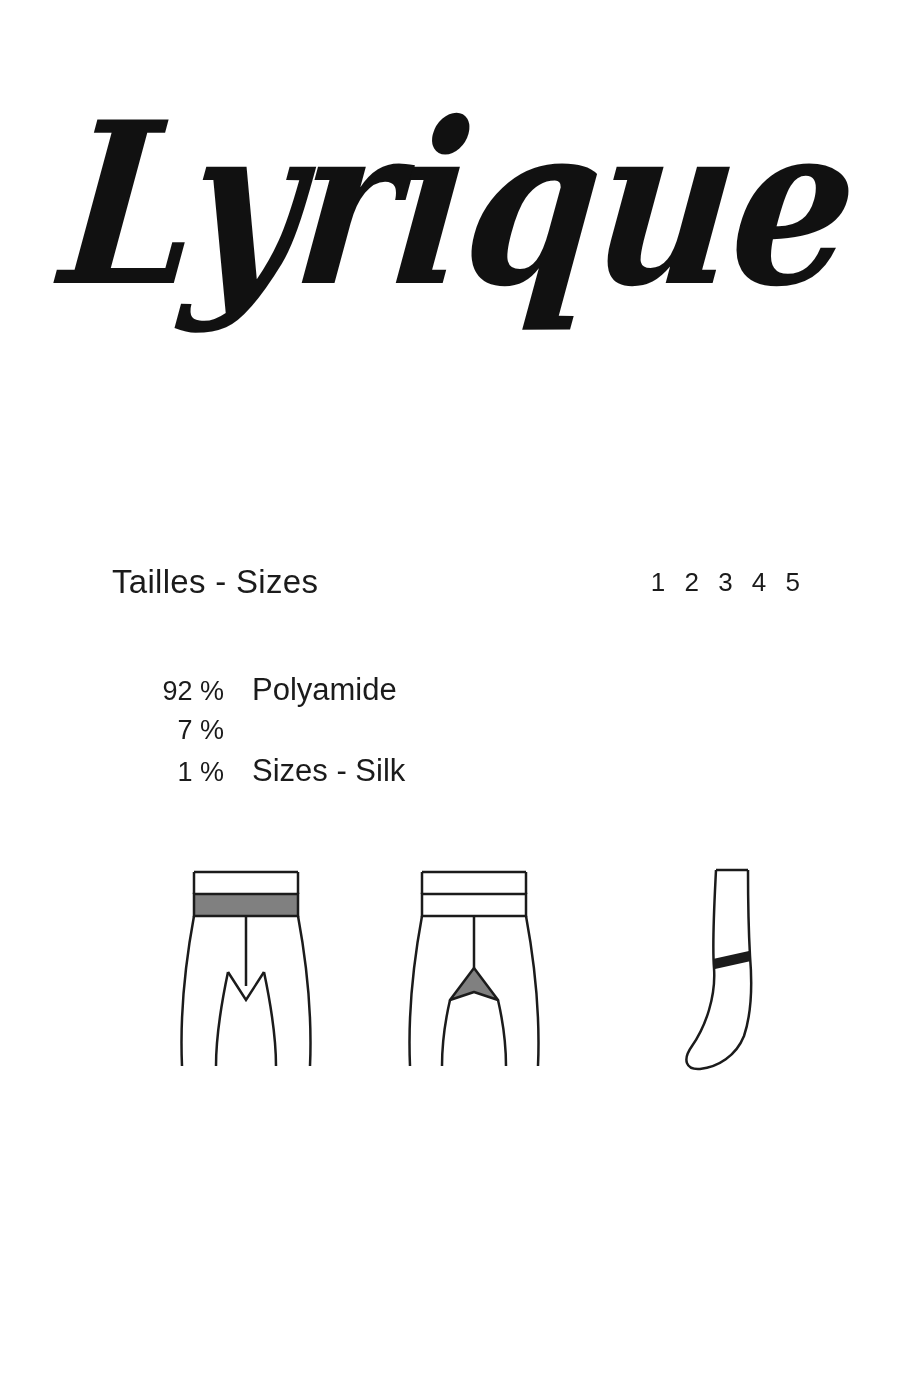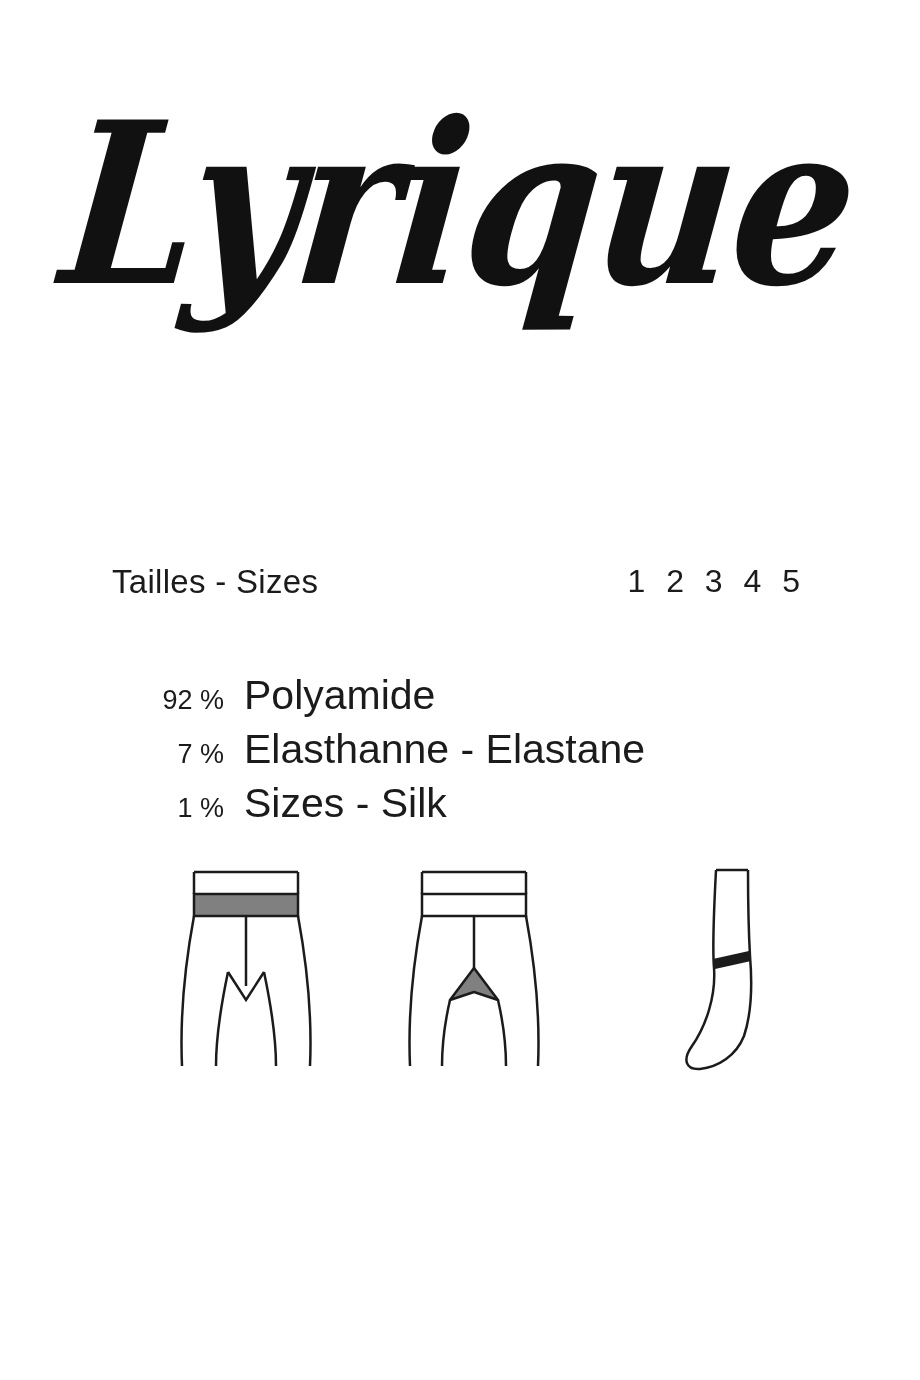--- a/index.html
+++ b/index.html
@@ -38,29 +38,29 @@
   }
 
   
   .sizes-row {
     position: absolute;
     left: 112px;
     top: 563px;
     width: 700px;
     display: flex;
     justify-content: space-between;
-    align-items: flex-start;
+    align-items: center;
   }
   .sizes-label {
     font-size: 33px;
     color: #1b1b1b;
     letter-spacing: 0.3px;
   }
   .sizes-values {
-    font-size: 32px;
+    font-size: 26px;
     color: #1b1b1b;
     letter-spacing: 6px;
     padding-right: 6px;
   }
 
   
   .composition {
     position: absolute;
     left: 112px;
     top: 672px;
@@ -72,22 +72,22 @@
     margin-bottom: 7px;
   }
   .comp-pct {
     width: 112px;
     text-align: right;
     font-size: 27px;
     color: #1b1b1b;
     white-space: pre;
   }
   .comp-name {
-    margin-left: 20px;
-    font-size: 41px;
+    margin-left: 28px;
+    font-size: 31px;
     color: #1b1b1b;
   }
 
   
   .pictos {
     position: absolute;
     left: 112px;
     top: 860px;
     width: 700px;
     height: 240px;
@@ -115,21 +115,20 @@
   <span class="sizes-values">1 2 3 4 5</span>
 </div>
 
 <div class="composition">
   <div class="comp-row">
     <span class="comp-pct">92 %</span>
     <span class="comp-name">Polyamide</span>
   </div>
   <div class="comp-row">
     <span class="comp-pct">7 %</span>
-    <span class="comp-name">Elasthanne - Elastane</span>
   </div>
   <div class="comp-row">
     <span class="comp-pct">1 %</span>
     <span class="comp-name">Sizes - Silk</span>
   </div>
 </div>
 
 <div class="pictos">
 
   <div class="picto picto-1">

